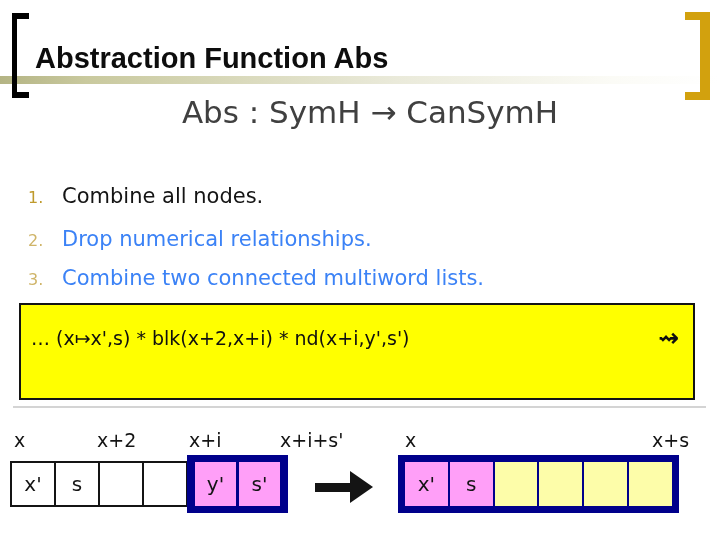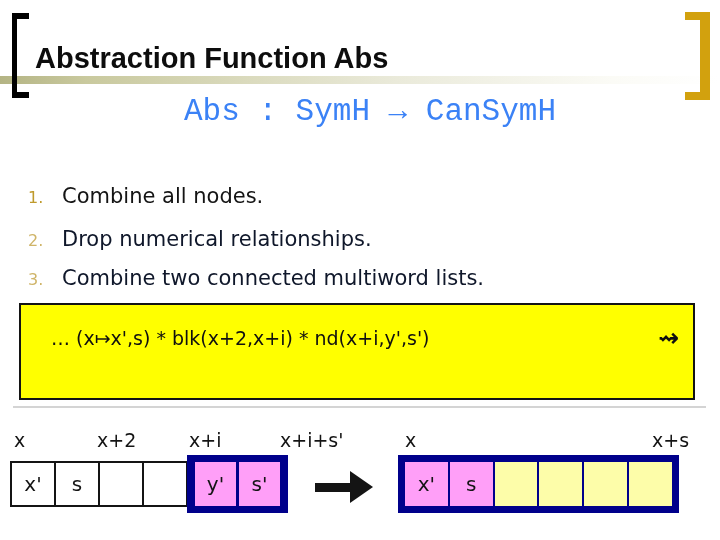--- a/index.html
+++ b/index.html
@@ -20,42 +20,42 @@
     position:absolute;left:685px;top:12px;width:25px;height:88px;box-sizing:border-box;
     border-right:10px solid #d2a10e;border-top:8px solid #d2a10e;border-bottom:8px solid #d2a10e;
   }
   .title{
     position:absolute;left:35px;top:42px;
     font-family:"Liberation Sans",sans-serif;font-weight:bold;font-size:29px;color:#0d0d0d;
     letter-spacing:0px;white-space:nowrap;
   }
   .subtitle{
     position:absolute;left:20px;top:94px;width:700px;text-align:center;
-    font-size:31px;color:#3b82f6;white-space:nowrap;font-family:Liberation Mono, monospace;
+    font-size:31px;color:#404040;white-space:nowrap;
   }
   
   .list-item{position:absolute;left:28px;display:flex;align-items:baseline;white-space:nowrap;}
   .list-item .num{width:34px;font-size:16px;}
   .list-item .txt{font-size:21px;}
   .li-0{top:184px}.li-1{top:227px}.li-2{top:266px}
   .li-0 .num{color:#bf9a2c}
   .li-1 .num,.li-2 .num{color:#cfb468}
   .li-0 .txt{color:#141414}
-  .li-1 .txt,.li-2 .txt{color:#0f172a}
+  .li-1 .txt,.li-2 .txt{color:#3b82f6}
   
   .rule-box{
     position:absolute;left:19px;top:303px;width:676px;height:97px;box-sizing:border-box;
     background:#ffff00;border:2px solid #141414;padding:7px 10px 0 10px;
   }
   .rule-shadow{position:absolute;left:13px;top:406px;width:693px;height:2px;background:#d4d4d4;}
   .precond{font-size:20px;color:#101010;white-space:nowrap;}
   .precond .plabel{margin-right:22px;}
   .formula{
     margin-top:13px;font-size:19px;color:#101010;display:flex;align-items:center;
-    justify-content:space-between;padding-right:4px;white-space:nowrap;margin-left:20px;
+    justify-content:space-between;padding-right:4px;white-space:nowrap;
   }
   .formula .squig{font-size:25px;font-weight:bold;line-height:1;}
   
   .dlabel{position:absolute;top:429px;font-size:19px;color:#141414;white-space:nowrap;}
   .lab-x1{left:14px}.lab-x2{left:97px}.lab-xi{left:189px}.lab-xis{left:280px}
   .lab-rx{left:405px}.lab-rxs{left:652px}
   .white-row{position:absolute;left:10px;top:461px;display:flex;}
   .wcell{
     width:42px;height:42px;border:2px solid #141414;background:#ffffff;
     display:flex;align-items:center;justify-content:center;font-size:20px;

